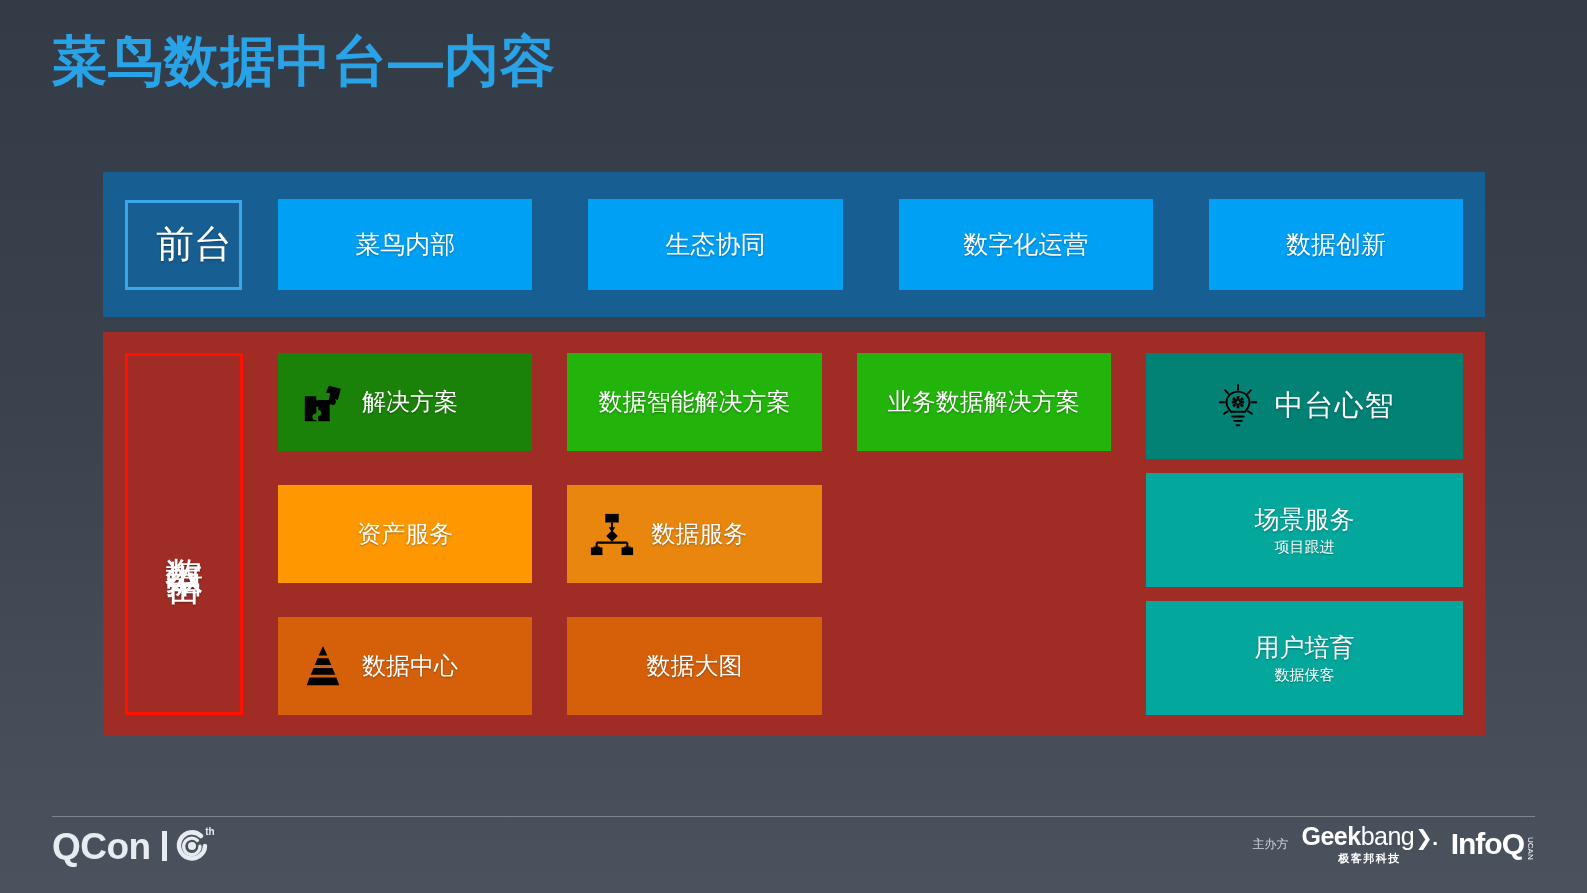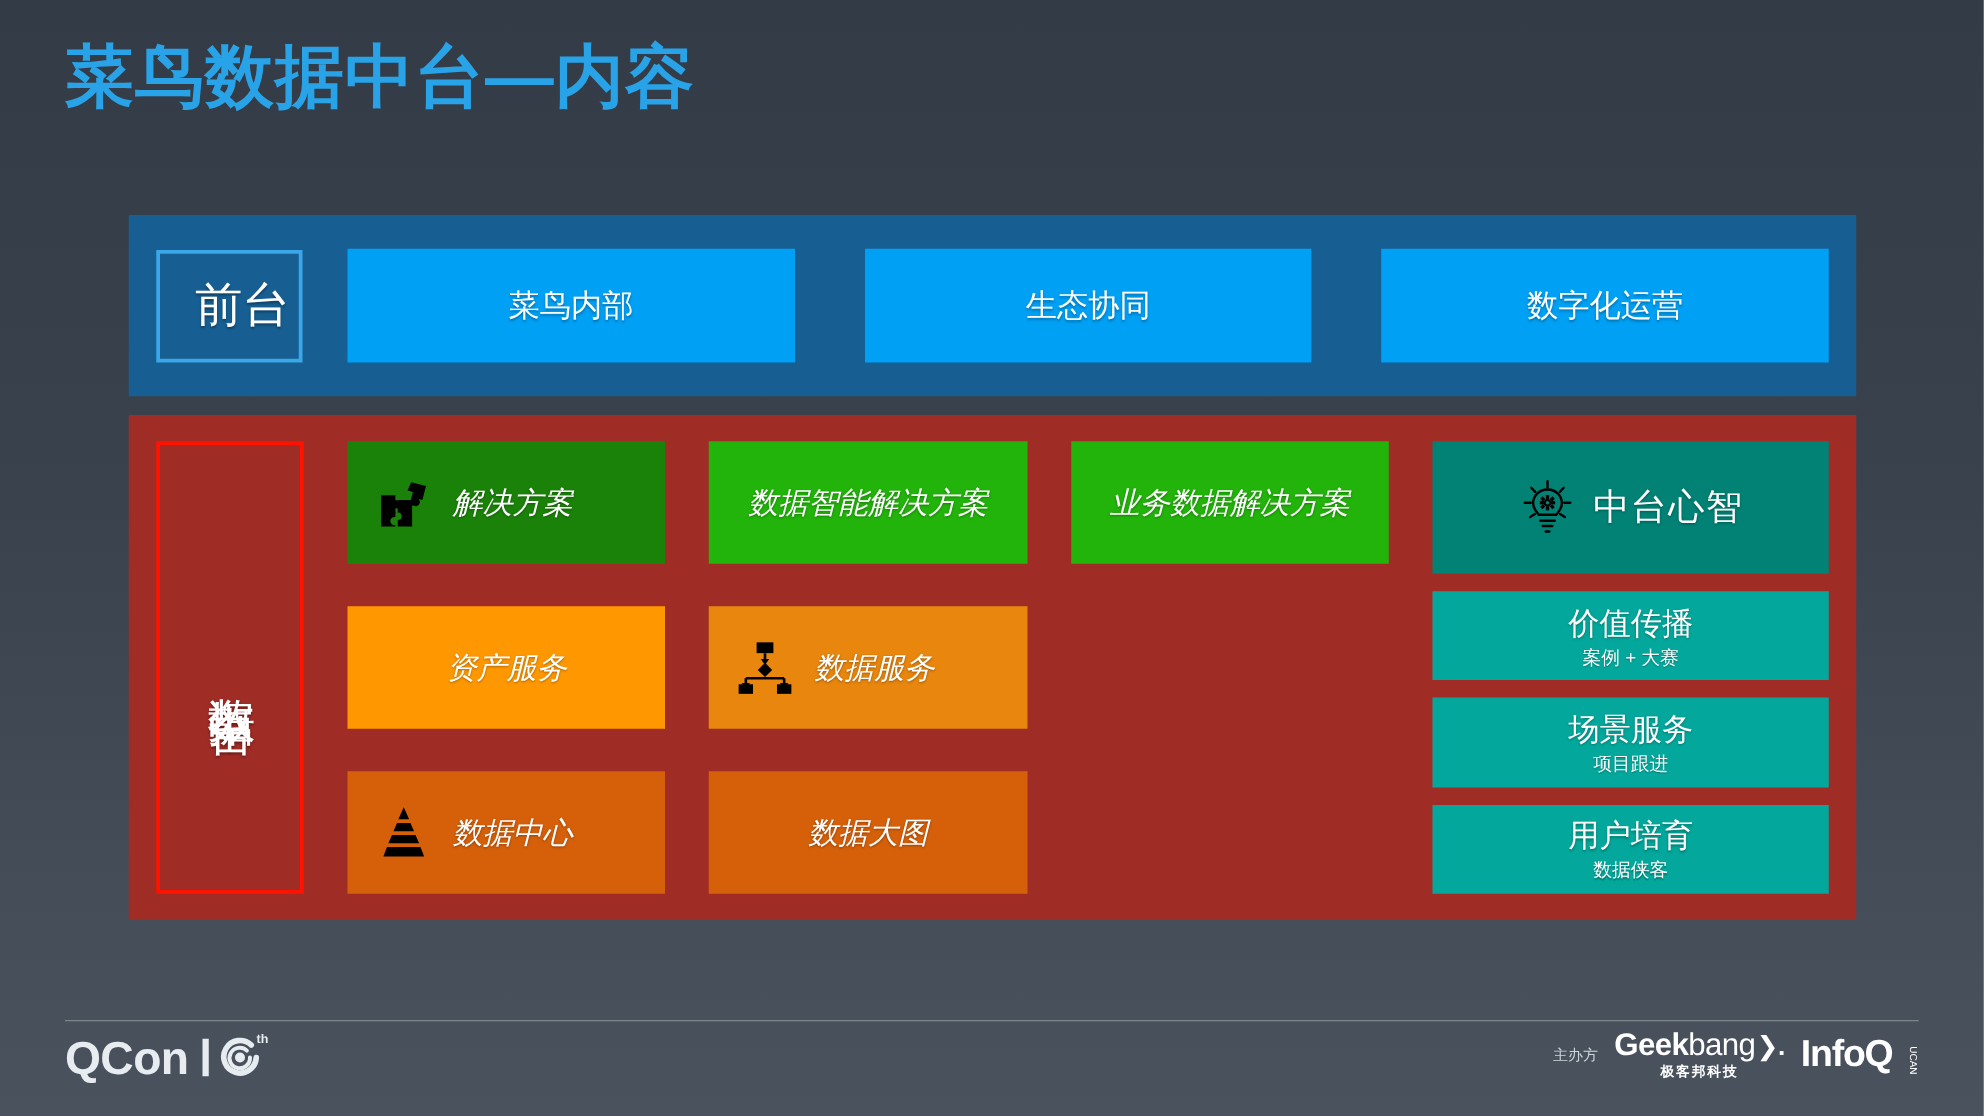--- a/index.html
+++ b/index.html
@@ -117,21 +117,20 @@
   }
 
   .cell {
     display: flex;
     align-items: center;
     justify-content: center;
     font-size: 24px;
     color: #ffffff;
     text-shadow: 0 1px 2px rgba(0,0,0,0.35);
     position: relative;
-    font-style: italic;
   }
   .cell.with-icon { justify-content: flex-start; padding-left: 22px; }
   .cell.empty { background: transparent !important; }
 
   .cell-icon {
     width: 46px;
     height: 46px;
     flex: 0 0 auto;
     margin-right: 16px;
     display: block;
@@ -254,21 +253,21 @@
   }
   .geekbang-en .gb-light { font-weight: normal; }
   .geekbang-en .gb-arrow { font-size: 21px; margin-left: 1px; }
   .geekbang-cn {
     font-size: 11px;
     font-weight: bold;
     color: #ffffff;
     letter-spacing: 1.5px;
     margin-top: 4px;
   }
-  .infoq-wrap { display: flex; align-items: flex-start; gap: 12px; }
+  .infoq-wrap { display: flex; align-items: flex-start; gap: 2px; }
   .infoq-word {
     font-size: 30px;
     font-weight: bold;
     color: #ffffff;
     letter-spacing: -1px;
     line-height: 1;
   }
   .infoq-side {
     font-size: 8px;
     color: #ffffff;
@@ -283,20 +282,21 @@
 <div class="slide-title">菜鸟数据中台—内容</div>
 
 <div class="front-panel">
   <div class="front-label">
     <span>前台</span>
   </div>
   <div class="front-cells">
     <div class="front-cell">菜鸟内部</div>
     <div class="front-cell">生态协同</div>
     <div class="front-cell">数字化运营</div>
+    <div class="front-cell">数据创新</div>
   </div>
 </div>
 
 <div class="mid-panel">
 
   <div class="mid-label">
     <span class="mid-label-text">数据中台</span>
   </div>
 
   <div class="mid-grid">
@@ -391,24 +391,20 @@
               <rect x="26.6" y="15.2" width="2.8" height="3.2" transform="rotate(45 28 16.8)"></rect>
               <rect x="18.6" y="21.8" width="2.8" height="3.2" transform="rotate(45 20 23.4)"></rect>
             </g>
           </g>
           <circle cx="24" cy="20" r="1.5" fill="#018275"></circle>
         </svg>
       </span>
       <span class="teal-hero-label">中台心智</span>
     </div>
 
-    <div class="teal-item">
-      <span class="teal-title">价值传播</span>
-      <span class="teal-sub">案例 + 大赛</span>
-    </div>
 
     <div class="teal-item">
       <span class="teal-title">场景服务</span>
       <span class="teal-sub">项目跟进</span>
     </div>
 
     <div class="teal-item">
       <span class="teal-title">用户培育</span>
       <span class="teal-sub">数据侠客</span>
     </div>

